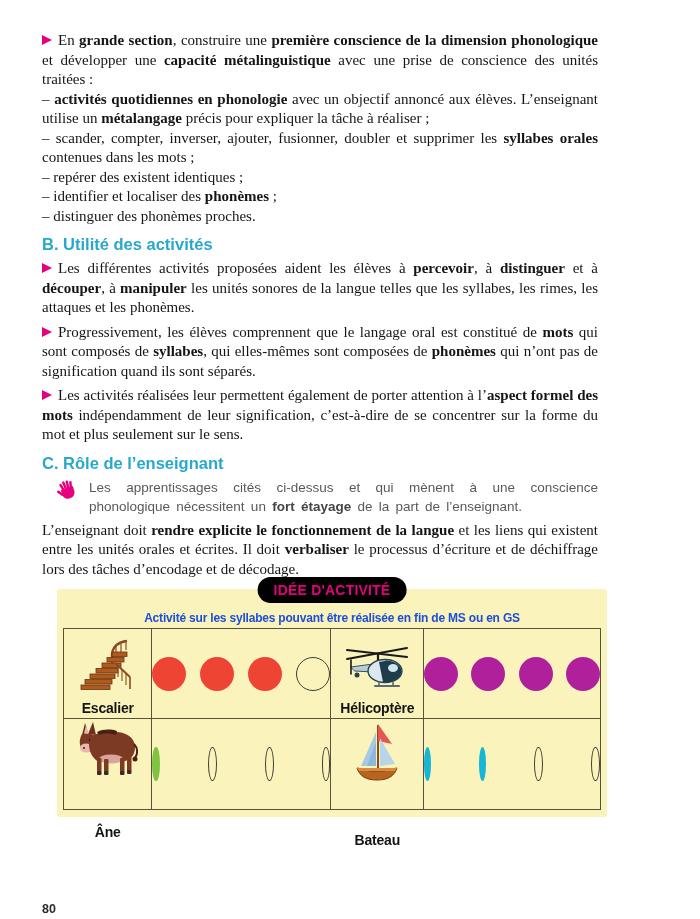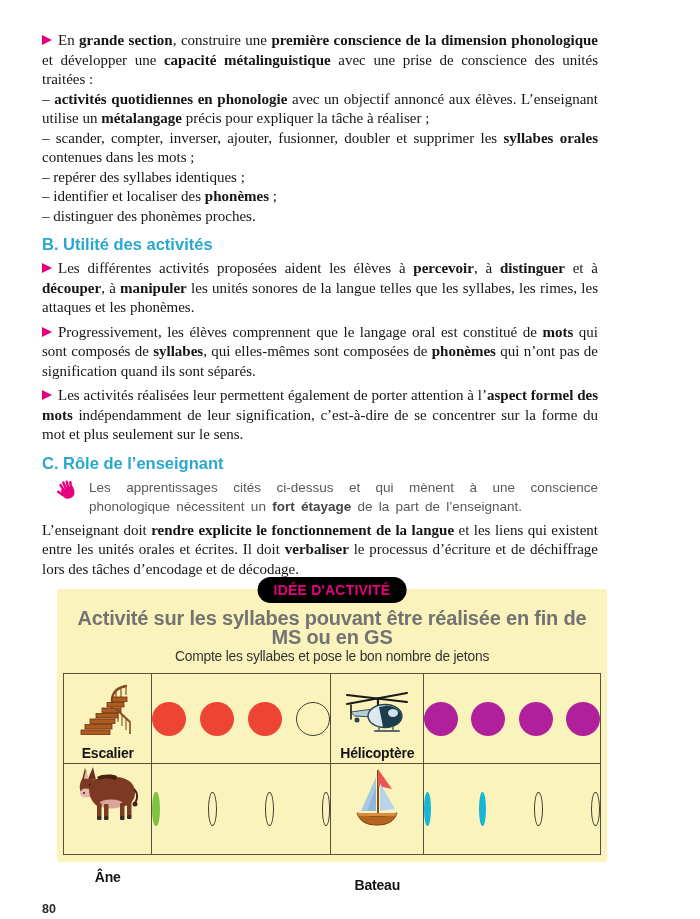--- a/index.html
+++ b/index.html
@@ -64,22 +64,22 @@
     position:absolute;top:-12px;left:50%;transform:translateX(-50%);
     background:#000000;color:var(--pink);
     font-family:"Liberation Sans", sans-serif;
     font-weight:bold;font-size:14px;line-height:14px;
     padding:6px 16px;border-radius:14px;white-space:nowrap;
     letter-spacing:0.2px;
   }
   .box-title{
     text-align:center;
     font-family:"Liberation Sans", sans-serif;
-    font-weight:bold;font-size:20px;line-height:19px;
-    color:#737373;letter-spacing:-0.2px;
+    font-weight:bold;font-size:12px;line-height:19px;
+    color:#1d4ed8;letter-spacing:-0.2px;
   }
   .box-subtitle{
     text-align:center;
     font-family:"Liberation Sans", sans-serif;
     font-size:13.8px;line-height:17px;color:#333333;
     margin:1px 0 8px 0;letter-spacing:-0.2px;
   }
   .activity-table{
     display:grid;
     grid-template-columns:16.5% 33.4% 17.3% 32.8%;
@@ -116,21 +116,21 @@
 </style>
 </head>
 <body>
 
 <div class="page">
 
   <div>
       <p class="para with-bullet"><span class="bullet-arrow"></span><span>En </span><span class="bold">grande section</span><span>, construire une </span><span class="bold">première conscience de la dimension phonologique</span><span> et développer une </span><span class="bold">capacité métalinguistique</span><span> avec une prise de conscience des unités traitées :</span></p>
       <p class="para"><span>– </span><span class="bold">activités quotidiennes en phonologie</span><span> avec un objectif annoncé aux élèves. L’enseignant utilise un </span><span class="bold">métalangage</span><span> précis pour expliquer la tâche à réaliser ;</span></p>
       <p class="para"><span>– scander, compter, inverser, ajouter, fusionner, doubler et supprimer les </span><span class="bold">syllabes orales</span><span> contenues dans les mots ;</span></p>
-      <p class="para"><span>– repérer des syllabes identiques ;</span></p>
+      <p class="para"><span>– repérer des existent identiques ;</span></p>
       <p class="para"><span>– identifier et localiser des </span><span class="bold">phonèmes</span><span> ;</span></p>
       <p class="para"><span>– distinguer des phonèmes proches.</span></p>
     </div>
 
   <h2 class="section-heading">B. Utilité des activités</h2>
 
   <div>
       <p class="para with-bullet"><span class="bullet-arrow"></span><span>Les différentes activités proposées aident les élèves à </span><span class="bold">percevoir</span><span>, à </span><span class="bold">distinguer</span><span> et à </span><span class="bold">découper</span><span>, à </span><span class="bold">manipuler</span><span> les unités sonores de la langue telles que les syllabes, les rimes, les attaques et les phonèmes.</span></p>
       <p class="para with-bullet"><span class="bullet-arrow"></span><span>Progressivement, les élèves comprennent que le langage oral est constitué de </span><span class="bold">mots</span><span> qui sont composés de </span><span class="bold">syllabes</span><span>, qui elles-mêmes sont composées de </span><span class="bold">phonèmes</span><span> qui n’ont pas de signification quand ils sont séparés.</span></p>
       <p class="para with-bullet"><span class="bullet-arrow"></span><span>Les activités réalisées leur permettent également de porter attention à l’</span><span class="bold">aspect formel des mots</span><span> indépendamment de leur signification, c’est-à-dire de se concentrer sur la forme du mot et plus seulement sur le sens.</span></p>
@@ -152,21 +152,20 @@
       </svg>
     </span>
     <div class="hand-text"><span>Les apprentissages cités ci-dessus et qui mènent à une conscience phonologique nécessitent un </span><span class="bold">fort étayage</span><span> de la part de l’enseignant.</span></div>
   </div>
 
   <p class="para closing"><span>L’enseignant doit </span><span class="bold">rendre explicite le fonctionnement de la langue</span><span> et les liens qui existent entre les unités orales et écrites. Il doit </span><span class="bold">verbaliser</span><span> le processus d’écriture et de déchiffrage lors des tâches d’encodage et de décodage.</span></p>
 
   <div class="activity-box">
     <div class="badge">IDÉE D'ACTIVITÉ</div>
     <div class="box-title">Activité sur les syllabes pouvant être réalisée en fin de MS ou en GS</div>
-    <div class="box-subtitle">Compte les syllabes et pose le bon nombre de jetons</div>
     <div class="activity-table" id="activity-table">
         <div class="cell animal-cell">
           <span class="img-wrap">
             <svg width="60" height="54" viewBox="0 0 60 54">
               <path d="M49,2 C40,3 35,8 34,15 L34,26" fill="none" stroke="#8a4a1f" stroke-width="2.4"></path>
               <line x1="38" y1="7" x2="38" y2="16" stroke="#8a4a1f" stroke-width="1.2"></line>
               <line x1="43" y1="4.5" x2="43" y2="13" stroke="#8a4a1f" stroke-width="1.2"></line>
               <line x1="48" y1="3.5" x2="48" y2="11" stroke="#8a4a1f" stroke-width="1.2"></line>
               <g fill="#b05a1e" stroke="#6b3410" stroke-width="0.8">
                 <rect x="34" y="13" width="15" height="4.5"></rect>

